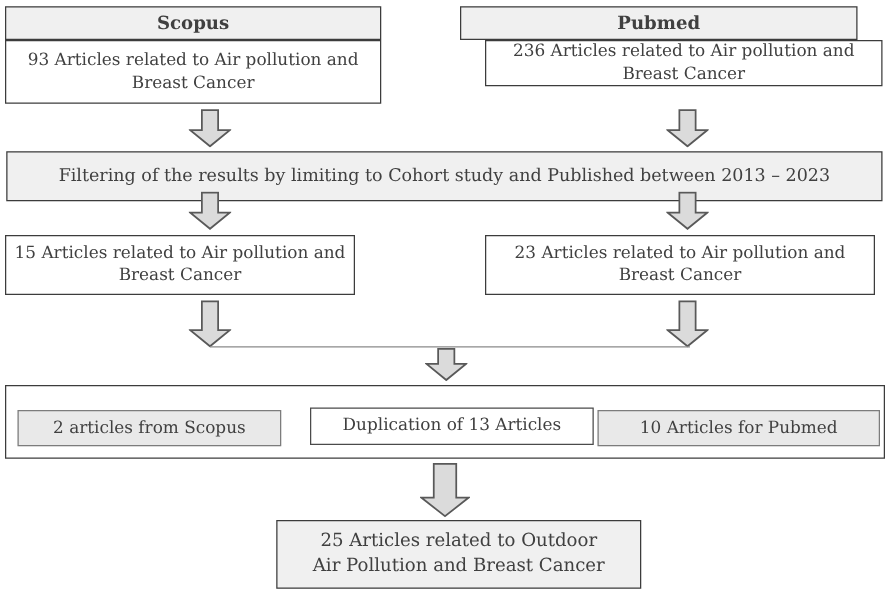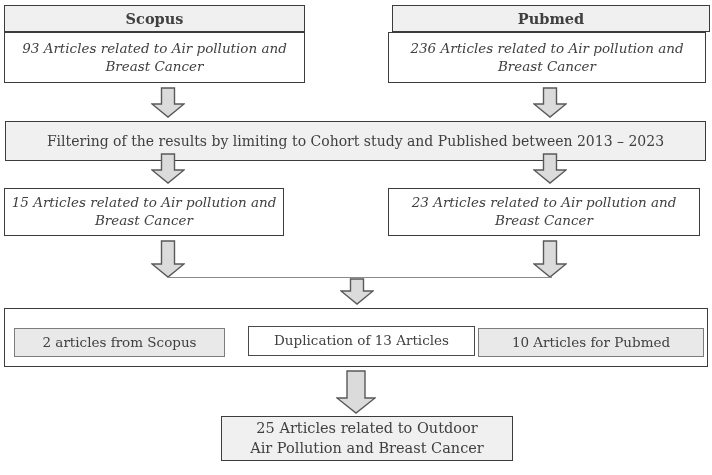--- a/index.html
+++ b/index.html
@@ -9,51 +9,51 @@
     overflow:hidden;
   }
   .box{
     position:absolute;box-sizing:border-box;border:1.5px solid #3c3c3c;
     display:flex;align-items:center;justify-content:center;text-align:center;
     background:#ffffff;line-height:1.32;white-space:pre-line;
   }
   .fill-gray{background:#f0f0f0;}
   .fill-gray2{background:#e9e9e9;}
   .hdr{font-weight:bold;font-size:14.5px;}
-  .body-text{font-size:13.5px;padding:2px 6px;font-style:italic;}
+  .body-text{font-size:13.5px;padding:2px 6px;}
   .filter-text{font-size:14px;}
   .merge-label{font-size:13.5px;}
   .result-text{font-size:14.5px;}
   .inner-border-gray{border:1.5px solid #7c7c7c;}
   .inner-border-dark{border:1.5px solid #4a4a4a;}
   .arrow{position:absolute;}
   .connector{position:absolute;height:0;border-top:1px solid #8a8a8a;}
 
   
   .pos-scopus-header{left:4px;top:5px;width:301px;height:27px;}
-  .pos-pubmed-header{left:392px;top:5px;width:318px;height:27px;}
+  .pos-pubmed-header{left:368px;top:5px;width:318px;height:27px;}
   .pos-scopus-initial{left:4px;top:32px;width:301px;height:51px;}
-  .pos-pubmed-initial{left:388px;top:32px;width:318px;height:51px;}
+  .pos-pubmed-initial{left:388px;top:32px;width:318px;height:37px;}
   .pos-arrow-1a{left:151px;top:87px;}
   .pos-arrow-1b{left:533px;top:87px;}
   .pos-filter{left:5px;top:121px;width:701px;height:40px;}
   .pos-arrow-2a{left:151px;top:153px;}
   .pos-arrow-2b{left:533px;top:153px;}
   .pos-scopus-filtered{left:4px;top:188px;width:280px;height:48px;}
   .pos-pubmed-filtered{left:388px;top:188px;width:312px;height:48px;}
   .pos-arrow-3a{left:151px;top:240px;}
   .pos-arrow-3b{left:533px;top:240px;}
   .pos-connector{left:168px;top:277px;width:384px;}
   .pos-arrow-4{left:340px;top:278px;}
   .pos-merge{left:4px;top:308px;width:704px;height:59px;}
   .pos-merge-scopus{left:9px;top:19px;width:211px;height:29px;}
   .pos-merge-dup{left:231px;top:17px;width:227px;height:30px;margin-left:12px;}
   .pos-merge-pubmed{left:473px;top:19px;width:226px;height:29px;}
   .pos-arrow-5{left:336px;top:370px;}
-  .pos-result{left:221px;top:416px;width:292px;height:45px;align-items:center;}
+  .pos-result{left:221px;top:416px;width:292px;height:55px;align-items:center;}
 </style>
 </head>
 <body>
 
 <div class="stage">
 
   <div class="box fill-gray hdr pos-scopus-header">
     <span>Scopus</span>
   </div>
   <div class="box fill-gray hdr pos-pubmed-header">

